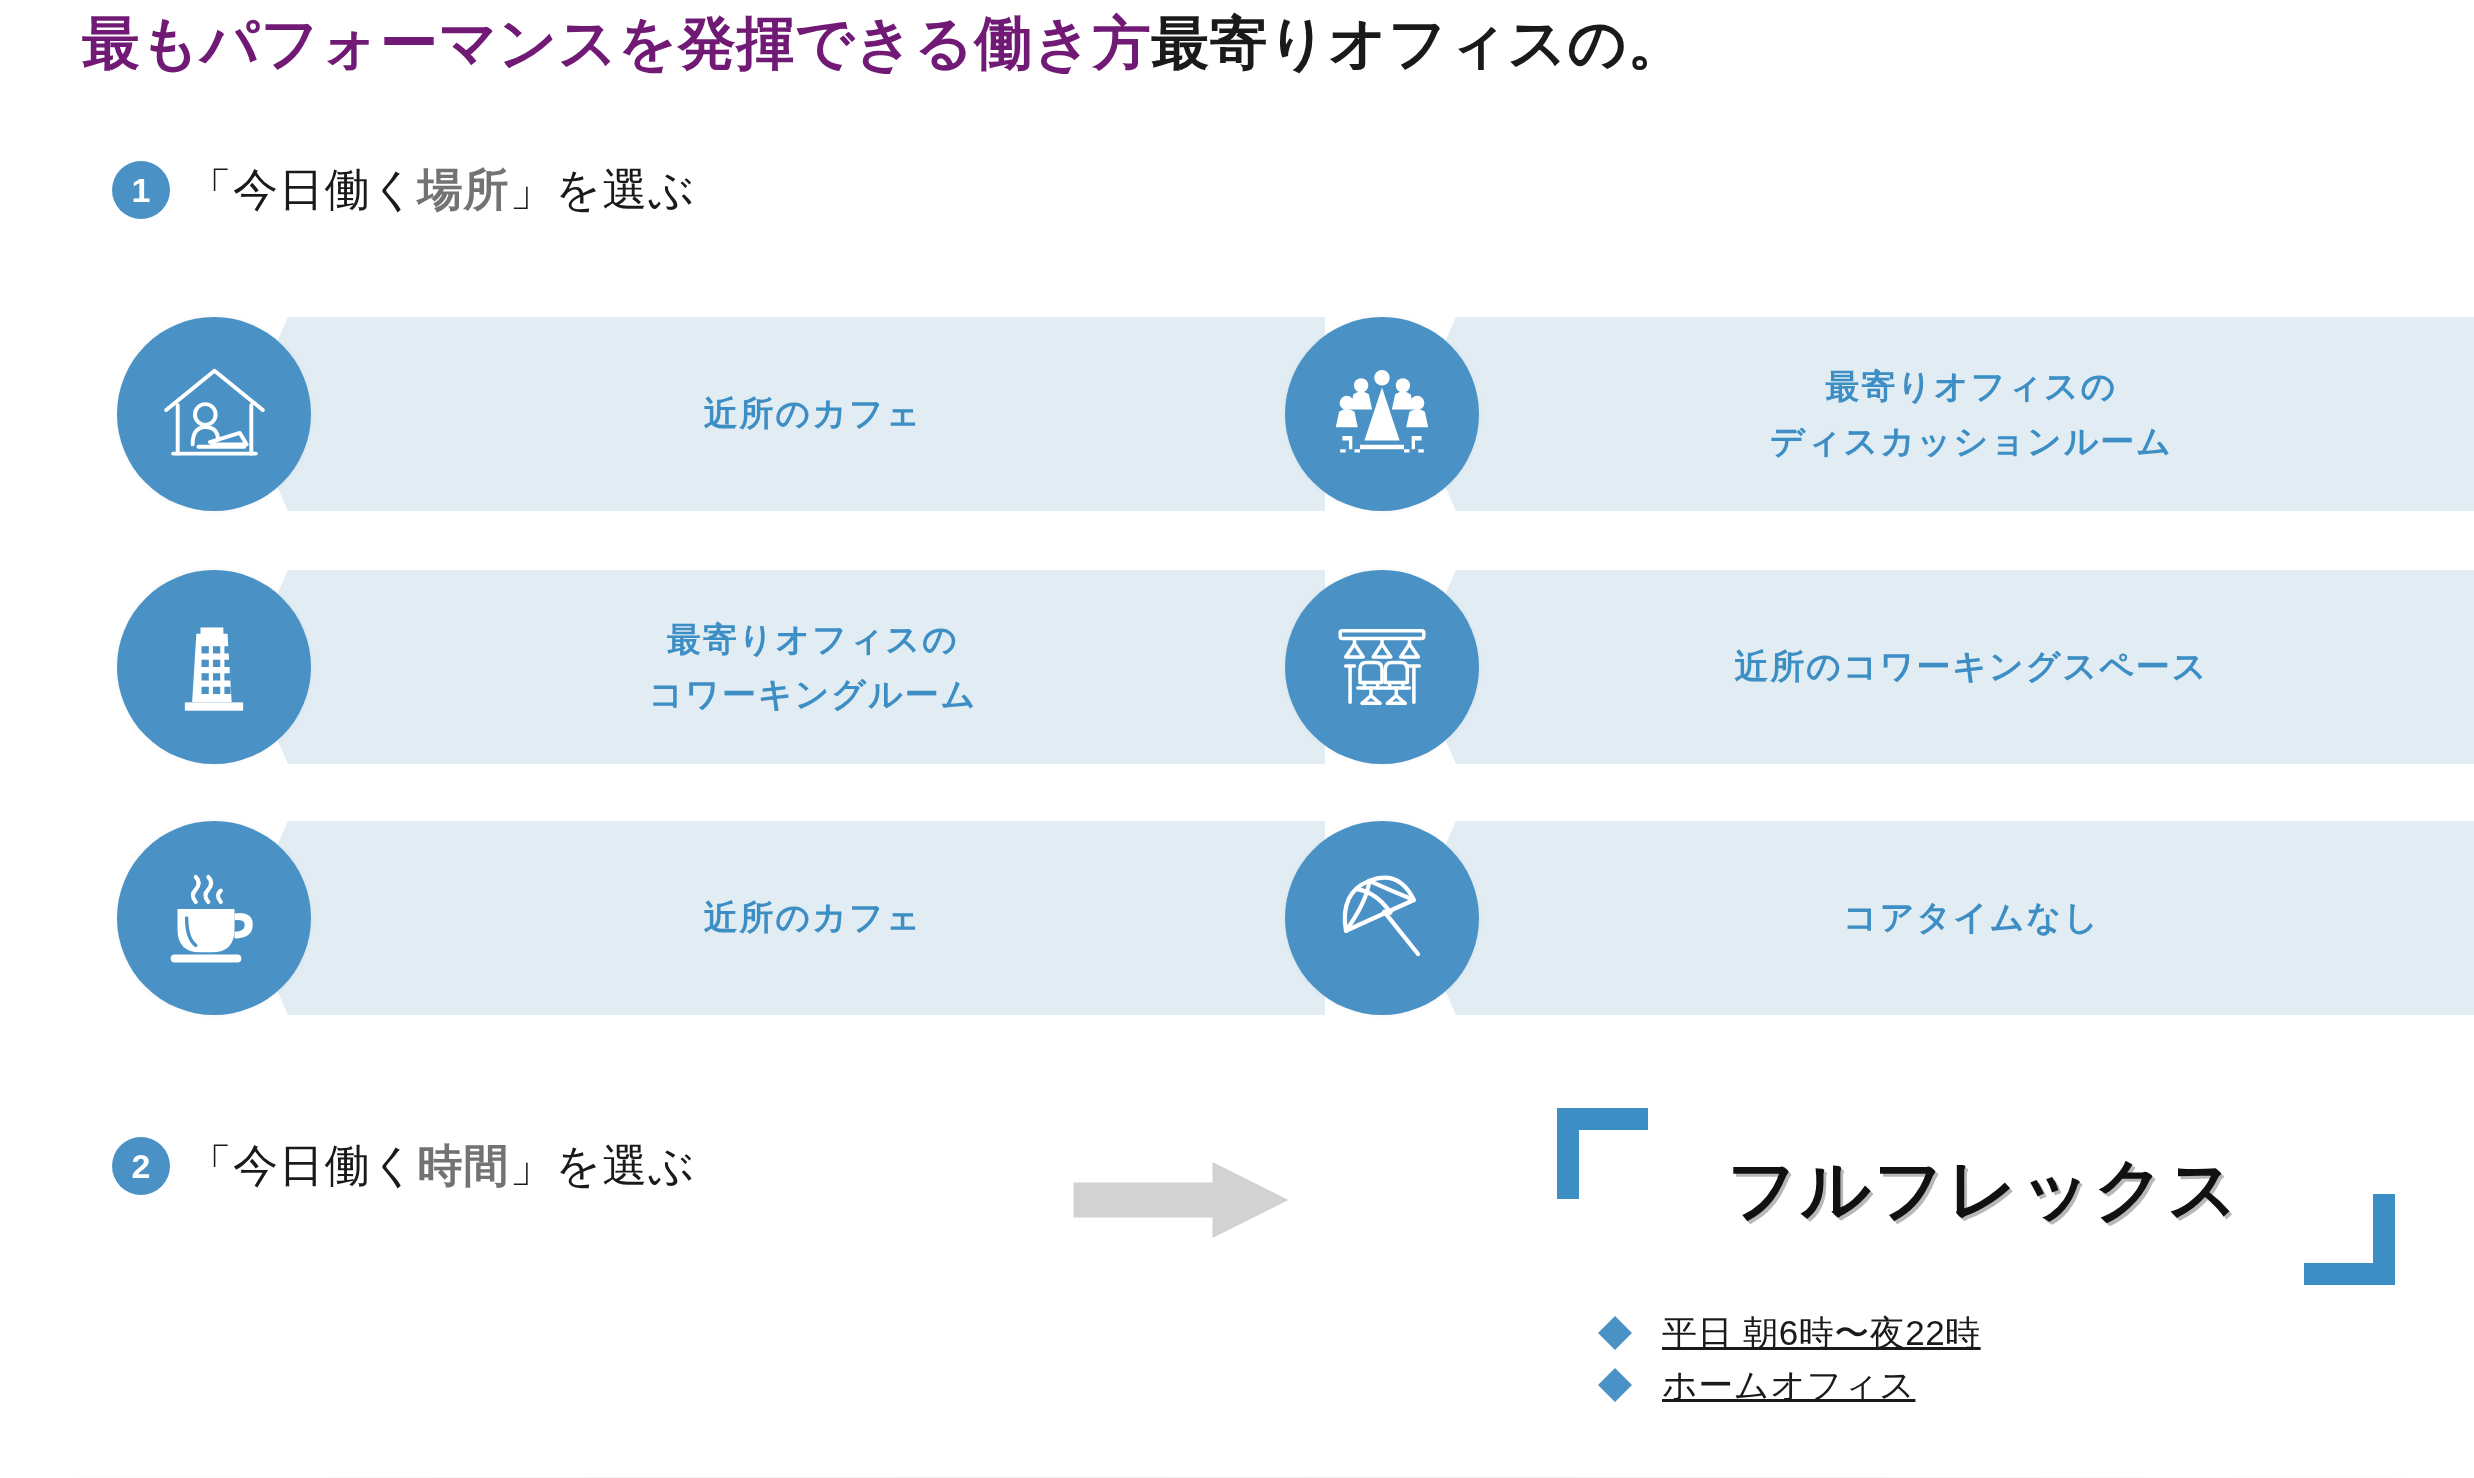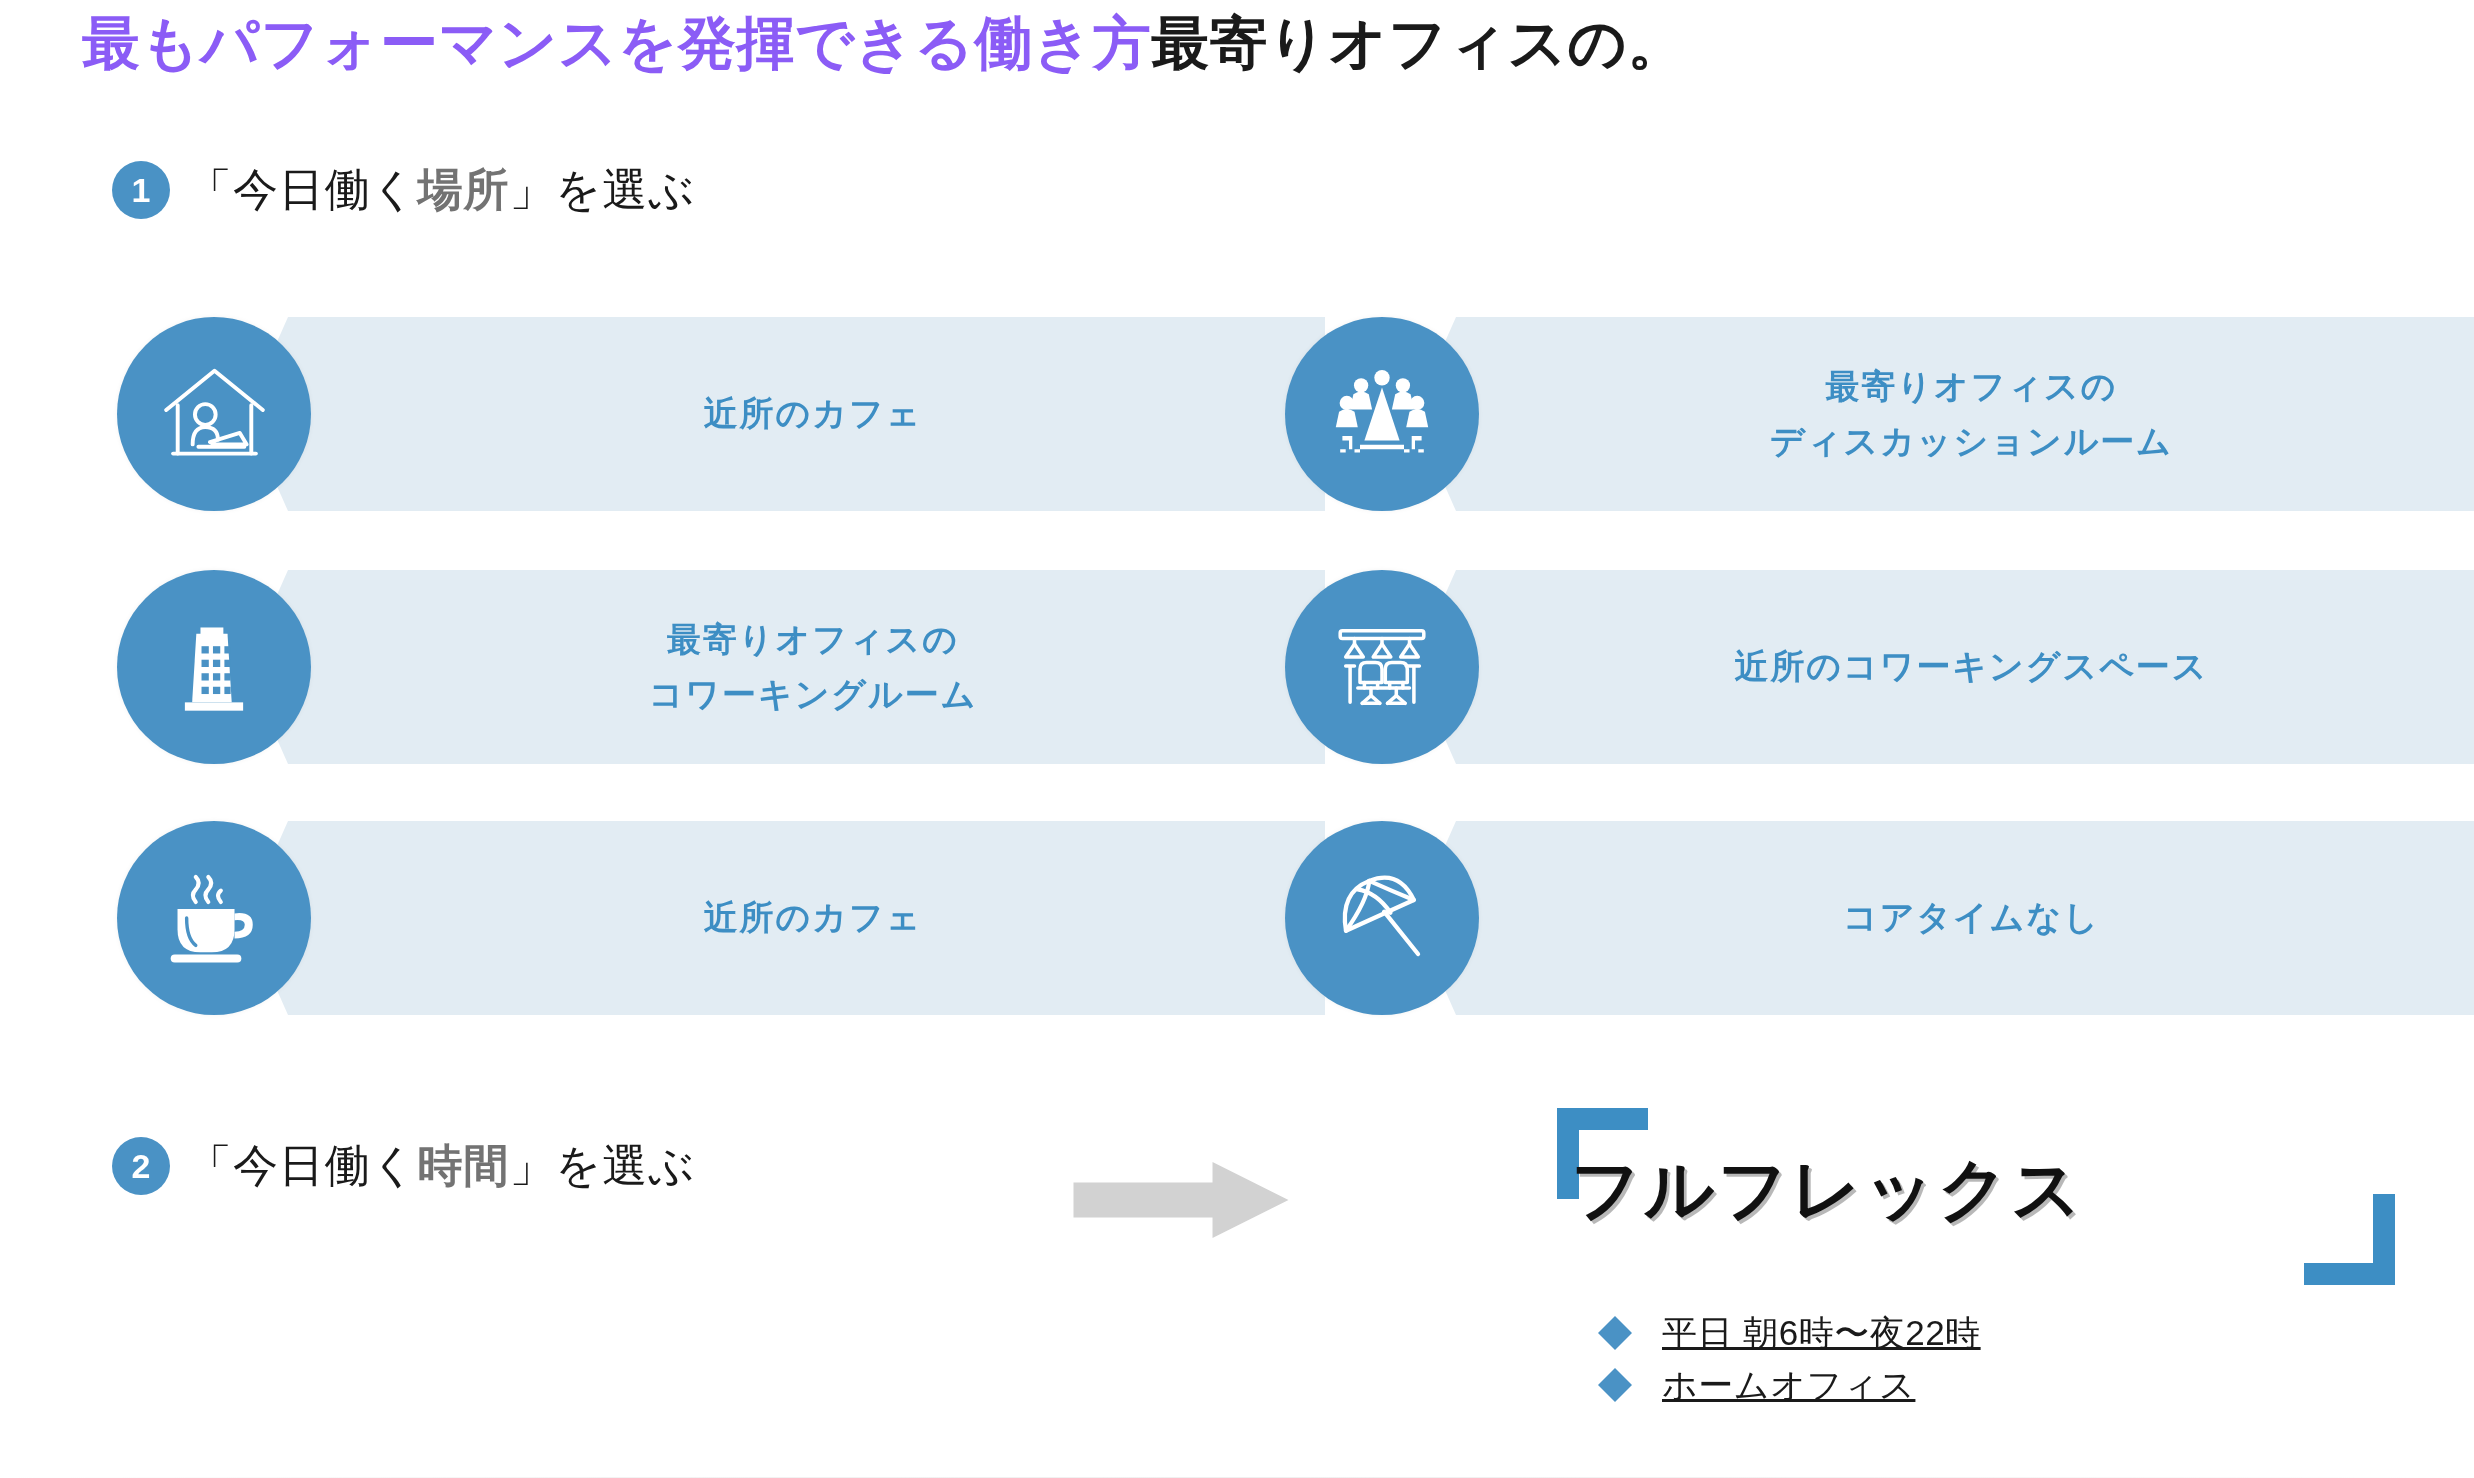--- a/index.html
+++ b/index.html
@@ -24,21 +24,21 @@
     position: absolute;
     left: 82px;
     top: 7.4px;
     font-size: 58px;
     font-weight: 700;
     letter-spacing: 0.5px;
     line-height: 1.25;
     white-space: nowrap;
     color: #1a1a1a;
   }
-  .heading .hl { color: #8b5cf6; }
+  .heading .hl { color: #701a75; }
 
   
   .step {
     position: absolute;
     display: flex;
     align-items: center;
     white-space: nowrap;
   }
   .step-num {
     width: 58px;
@@ -146,22 +146,22 @@
   }
   .bracket.tl { left: 0; top: 0; }
   .bracket.tl .h { left: 0; top: 0; width: 91px; height: 22.3px; }
   .bracket.tl .v { left: 0; top: 0; width: 22.3px; height: 91px; }
   .bracket.br { right: 0; bottom: 0; }
   .bracket.br .h { right: 0; bottom: 0; width: 91px; height: 22.3px; }
   .bracket.br .v { right: 0; bottom: 0; width: 22.3px; height: 91px; }
 
   #flex-title-wrap {
     position: absolute;
-    left: 8px; right: 0; top: 47px;
-    text-align: left;
+    left: 16px; right: 0; top: 47px;
+    text-align: center;
   }
   #flex-title {
     display: inline-block;
     position: relative;
     font-size: 69px;
     font-weight: 700;
     color: #111111;
     letter-spacing: 2.8px;
     line-height: 1;
     padding: 0 5.6px 13px 5.6px;

